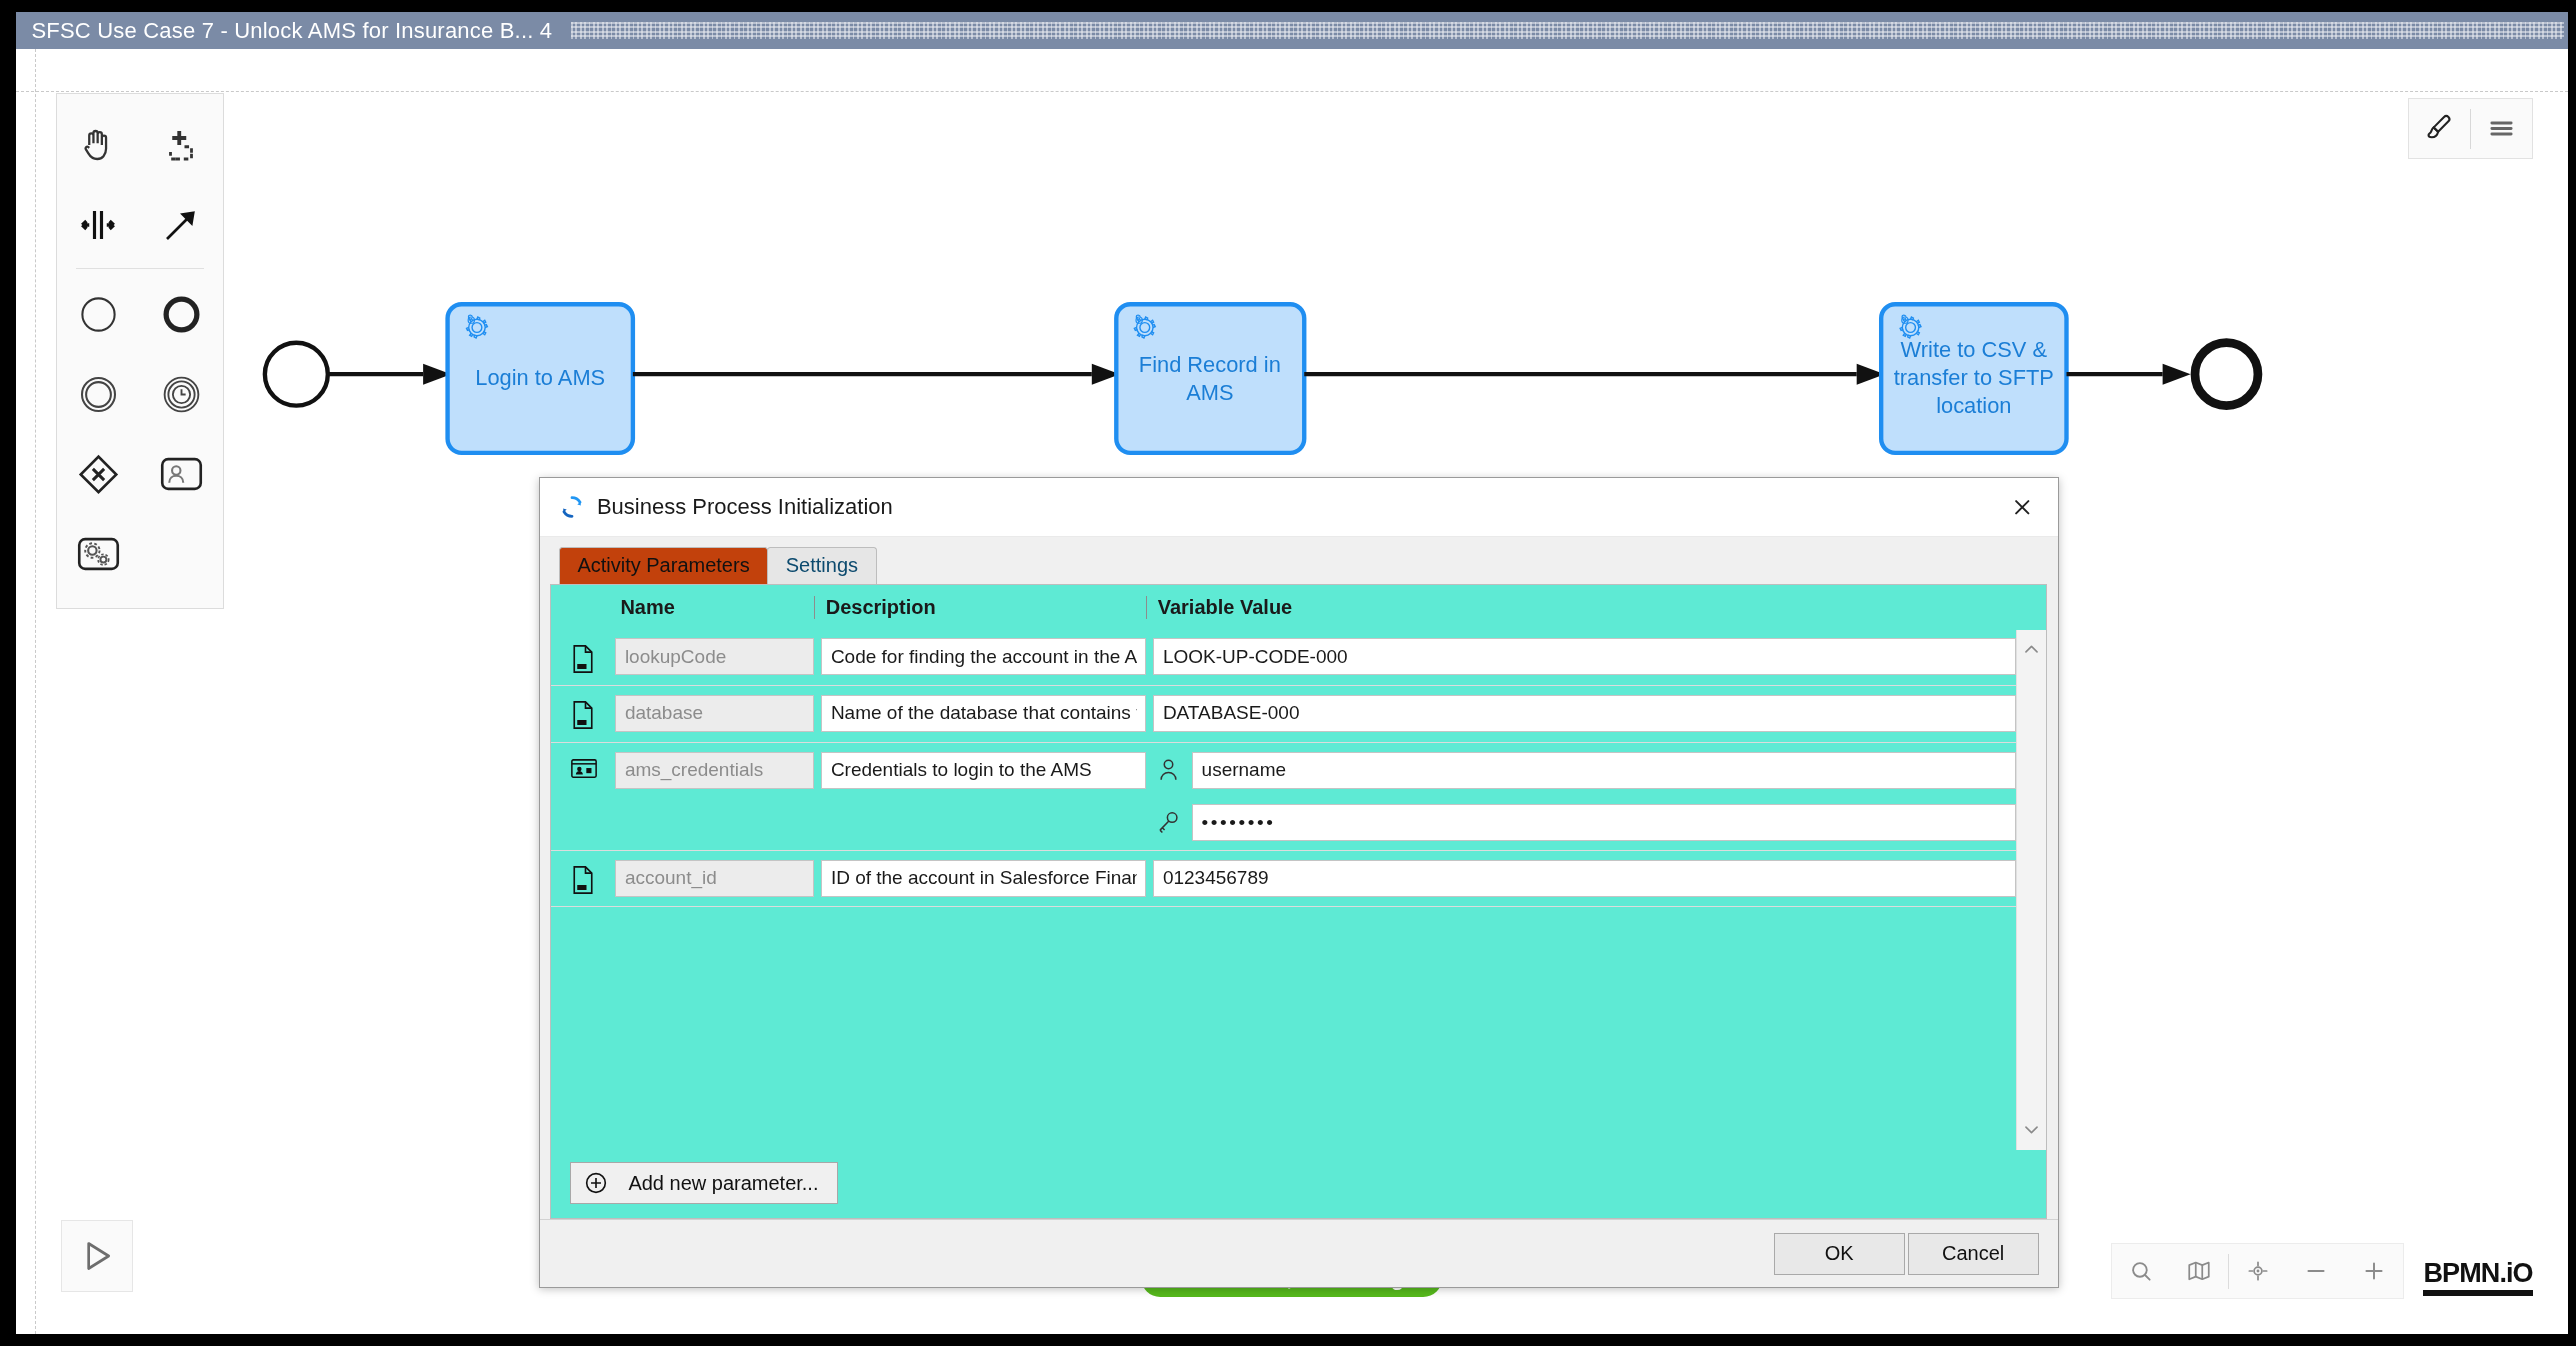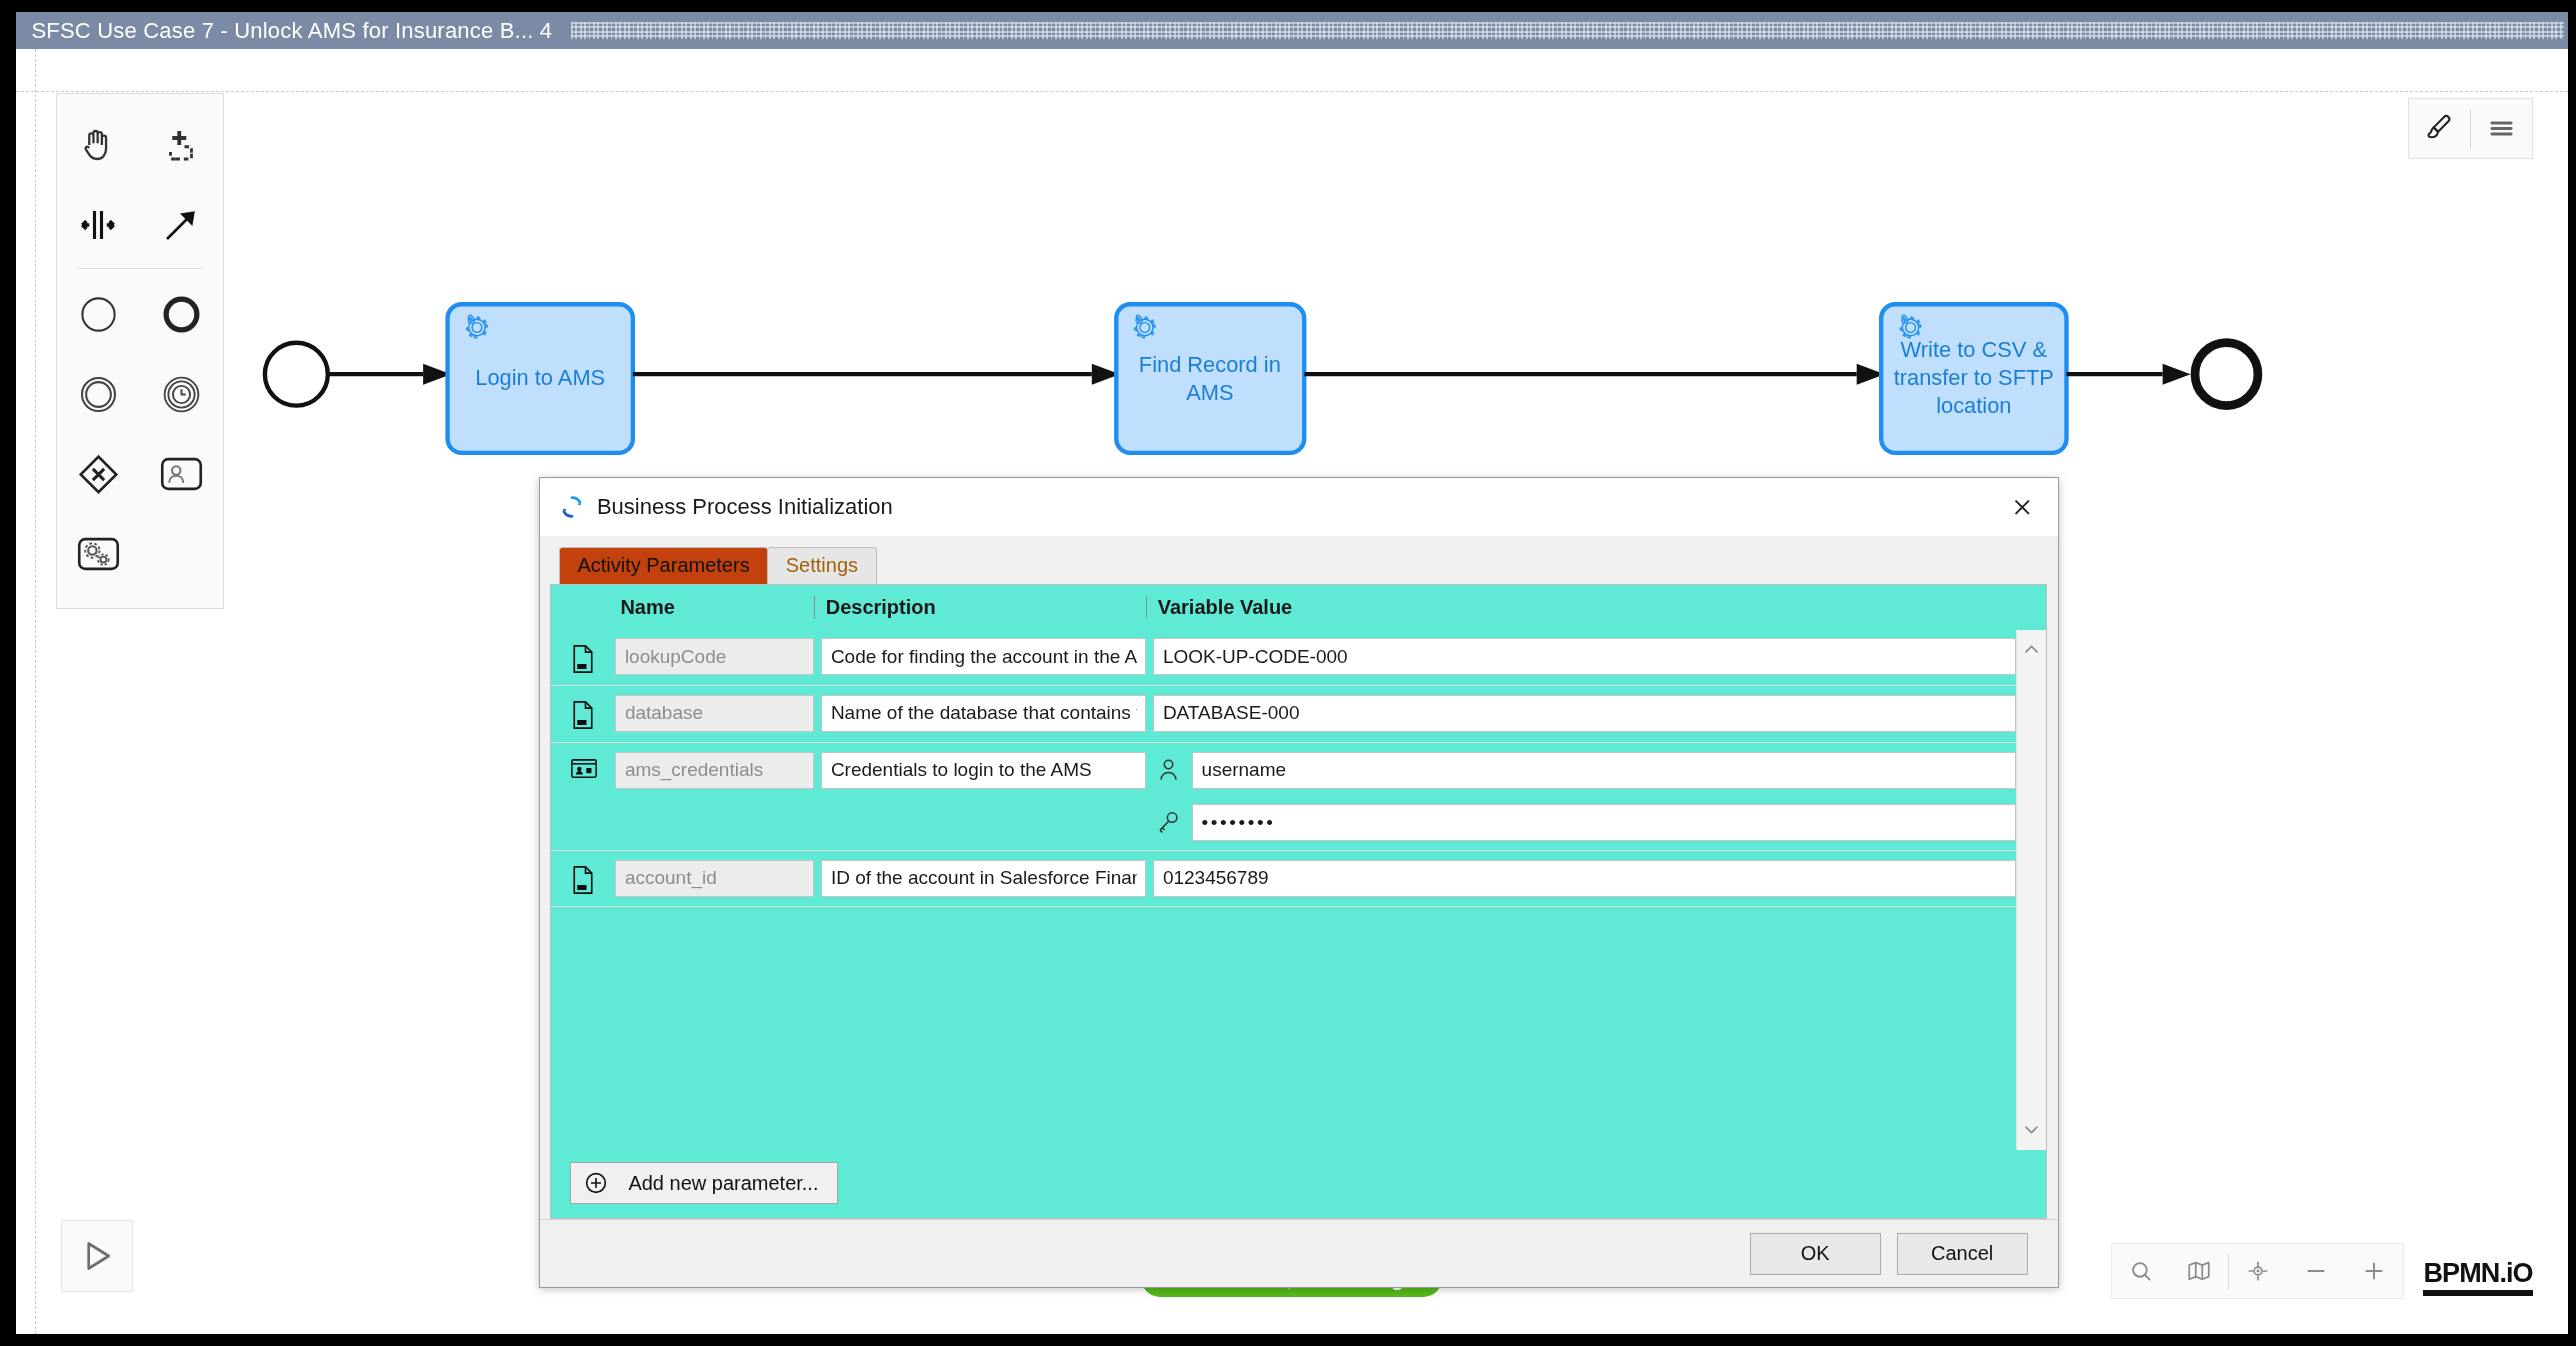--- a/index.html
+++ b/index.html
@@ -128,21 +128,21 @@
   }
   .dlg-title .dt-icon { width: 26px; height: 26px; margin-right: 12.2px; flex: none; }
   .dlg-title .dt-text { font-size: 22px; color: #1a1a1a; flex: 1; }
   .dlg-close { width: 40px; height: 40px; display: flex; align-items: center; justify-content: center; cursor: pointer; }
 
   .dlg-body { flex: 1; padding: 8.7px 10.5px 0 10.5px; display: flex; flex-direction: column; }
 
   .tabs { display: flex; align-items: flex-end; height: 38px; padding-left: 8.7px; }
   .tab {
     height: 37px; padding: 0 17.5px; display: flex; align-items: center;
-    font-size: 20px; color: #a16207; cursor: pointer;
+    font-size: 20px; color: #0c4a6e; cursor: pointer;
     border: 0.9px solid #bdbdbd; border-bottom: none;
     border-radius: 3.5px 3.5px 0 0; background: #e6e6e6;
     margin-right: -0.9px;
   }
   .tab.active { background: #c2410c; color: #111; }
 
   .tabpanel {
     flex: 1; background: #5eead4;
     border: 0.9px solid #bdbdbd;
     display: flex; flex-direction: column;
@@ -199,21 +199,21 @@
   .addbtn {
     display: inline-flex; align-items: center; gap: 19px;
     height: 42px; padding: 0 19px 0 12.2px;
     border: 0.9px solid #a8a8a8; background: #f0f0f0;
     font-size: 20px; color: #111; cursor: pointer;
     font-family: "Liberation Sans", sans-serif;
   }
 
   .dlg-footer {
     height: 68px; display: flex; align-items: center; justify-content: flex-end;
-    gap: 16px; padding: 0 30px;
+    gap: 3px; padding: 0 19px;
     border-top: 0.9px solid #d2d2d2; background: #f0f0f0;
   }
   .fbtn {
     width: 131px; height: 42px;
     border: 0.9px solid #a9a9a9; background: #e8e8e8;
     font-size: 20px; color: #111; cursor: pointer;
     font-family: "Liberation Sans", sans-serif;
   }
 </style>
 </head>

